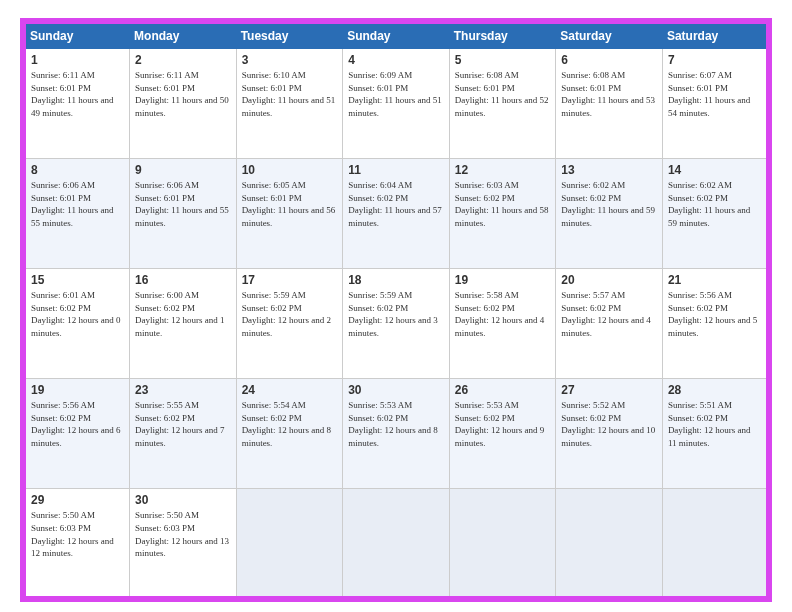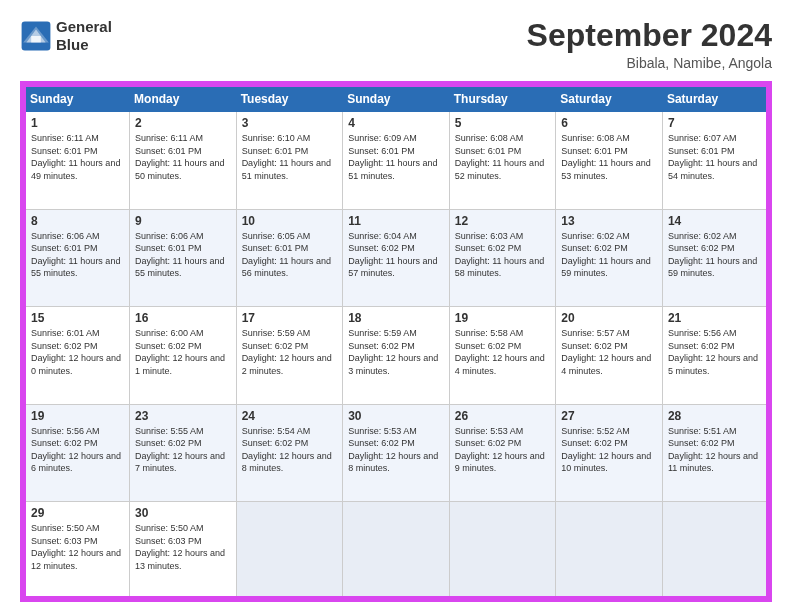--- a/index.html
+++ b/index.html
@@ -86,47 +86,30 @@
     .day-num {
       font-size: 12px;
       font-weight: bold;
       display: block;
       margin-bottom: 2px;
     }
     .day-info {
       font-size: 9px;
       line-height: 1.4;
       color: #333;
+      font-family: Liberation Serif, serif;
     }
     .empty-cell {
       background: #e8edf5 !important;
     }
   </style>
 </head>
 <body>
 
 <div class="page">
-  <div class="header">
-    <div class="logo">
-      <svg class="logo-icon" viewBox="0 0 40 40">
-        <rect x="2" y="2" width="36" height="36" rx="4" fill="#2a6db5"></rect>
-        <polygon points="20,8 36,28 4,28" fill="#fff" opacity="0.3"></polygon>
-        <polygon points="20,12 32,28 8,28" fill="#fff" opacity="0.5"></polygon>
-        <rect x="14" y="20" width="12" height="8" fill="#fff" opacity="0.8"></rect>
-      </svg>
-      <div class="logo-text">
-        <span>General</span>
-        <span>Blue</span>
-      </div>
-    </div>
-    <div class="title-block">
-      <div class="month-title">September 2024</div>
-      <div class="location">Bibala, Namibe, Angola</div>
-    </div>
-  </div>
 
   <table class="calendar">
     <thead>
       <tr id="header-row">
           <th>Sunday</th>
           <th>Monday</th>
           <th>Tuesday</th>
           <th>Sunday</th>
           <th>Thursday</th>
           <th>Saturday</th>

